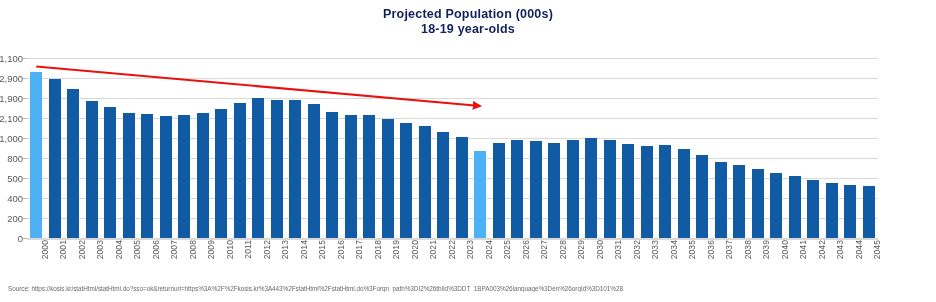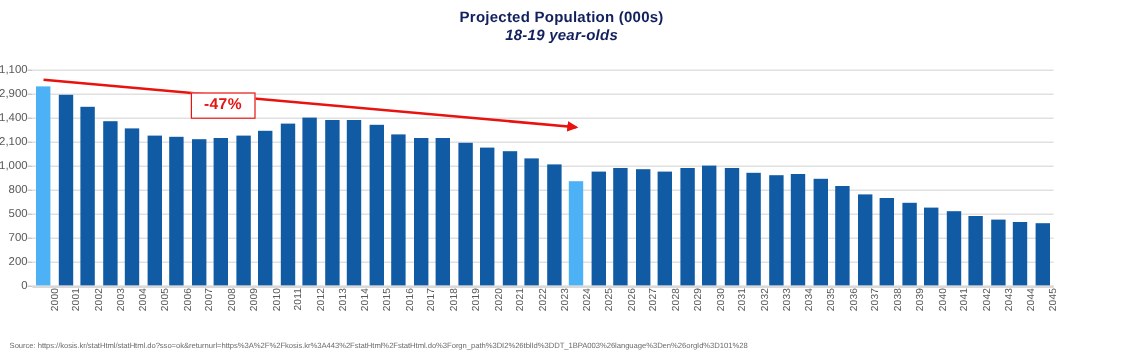--- a/index.html
+++ b/index.html
@@ -28,21 +28,21 @@
     left: 0;
     top: 7px;
     width: 936px;
     text-align: center;
     color: #12205c;
     font-size: 12.5px;
     font-weight: bold;
     line-height: 15px;
     letter-spacing: 0.2px;
   }
-  .chart-title .line2 { display: block; font-style: italic; }
+  .chart-title .line2 { display: block; }
 
   
   .plot-area {
     position: absolute;
     left: 27px;
     top: 58px;
     width: 851px;
     height: 180px;
   }
   .gridline {
@@ -163,36 +163,36 @@
   <div class="plot-area">
     <div id="gridlines">
         <div class="gridline" style="top: 0px;"></div>
         <div class="y-tick" style="top: 0px;"></div>
         <div class="y-label" style="top: 0px;">1,100</div>
         <div class="gridline" style="top: 20px;"></div>
         <div class="y-tick" style="top: 20px;"></div>
         <div class="y-label" style="top: 20px;">2,900</div>
         <div class="gridline" style="top: 40px;"></div>
         <div class="y-tick" style="top: 40px;"></div>
-        <div class="y-label" style="top: 40px;">1,400</div>
+        <div class="y-label" style="top: 40px;">1,900</div>
         <div class="gridline" style="top: 60px;"></div>
         <div class="y-tick" style="top: 60px;"></div>
         <div class="y-label" style="top: 60px;">2,100</div>
         <div class="gridline" style="top: 80px;"></div>
         <div class="y-tick" style="top: 80px;"></div>
         <div class="y-label" style="top: 80px;">1,000</div>
         <div class="gridline" style="top: 100px;"></div>
         <div class="y-tick" style="top: 100px;"></div>
         <div class="y-label" style="top: 100px;">800</div>
         <div class="gridline" style="top: 120px;"></div>
         <div class="y-tick" style="top: 120px;"></div>
         <div class="y-label" style="top: 120px;">500</div>
         <div class="gridline" style="top: 140px;"></div>
         <div class="y-tick" style="top: 140px;"></div>
-        <div class="y-label" style="top: 140px;">700</div>
+        <div class="y-label" style="top: 140px;">400</div>
         <div class="gridline" style="top: 160px;"></div>
         <div class="y-tick" style="top: 160px;"></div>
         <div class="y-label" style="top: 160px; margin-left: 24px;">200</div>
         <div class="gridline" style="top: 180px;"></div>
         <div class="y-tick" style="top: 180px;"></div>
         <div class="y-label" style="top: 180px;">0</div>
       </div>
     <div class="bars" id="bars">
         <div class="bar highlight" title="2000: 1665" style="left: 3.42px; width: 11.65px; height: 166.5px;"></div>
         <div class="bar" title="2001: 1590" style="left: 21.92px; width: 11.65px; height: 159px;"></div>
@@ -296,19 +296,16 @@
 
   <svg class="trend-svg" id="trend-svg" viewBox="0 0 936 302" xmlns="http://www.w3.org/2000/svg">
     <defs>
       <marker id="arrowhead" markerWidth="5" markerHeight="5" refX="3.6" refY="2.1" orient="auto" markerUnits="strokeWidth">
         <path d="M0,0 L4.4,2.1 L0,4.2 z" fill="#e8120e"></path>
       </marker>
     </defs>
     <line id="trend-line" x1="36.3" y1="66.5" x2="480.3" y2="106.0" stroke="#e8120e" stroke-width="2.1" marker-end="url(#arrowhead)"></line>
   </svg>
 
-  <div class="callout">
-    <span>-47%</span>
-  </div>
 
   <div class="source-note">Source: https://kosis.kr/statHtml/statHtml.do?sso=ok&amp;returnurl=https%3A%2F%2Fkosis.kr%3A443%2FstatHtml%2FstatHtml.do%3Forgn_path%3DI2%26tblId%3DDT_1BPA003%26language%3Den%26orgId%3D101%28</div>
 
 </div>
 
 </body></html>

